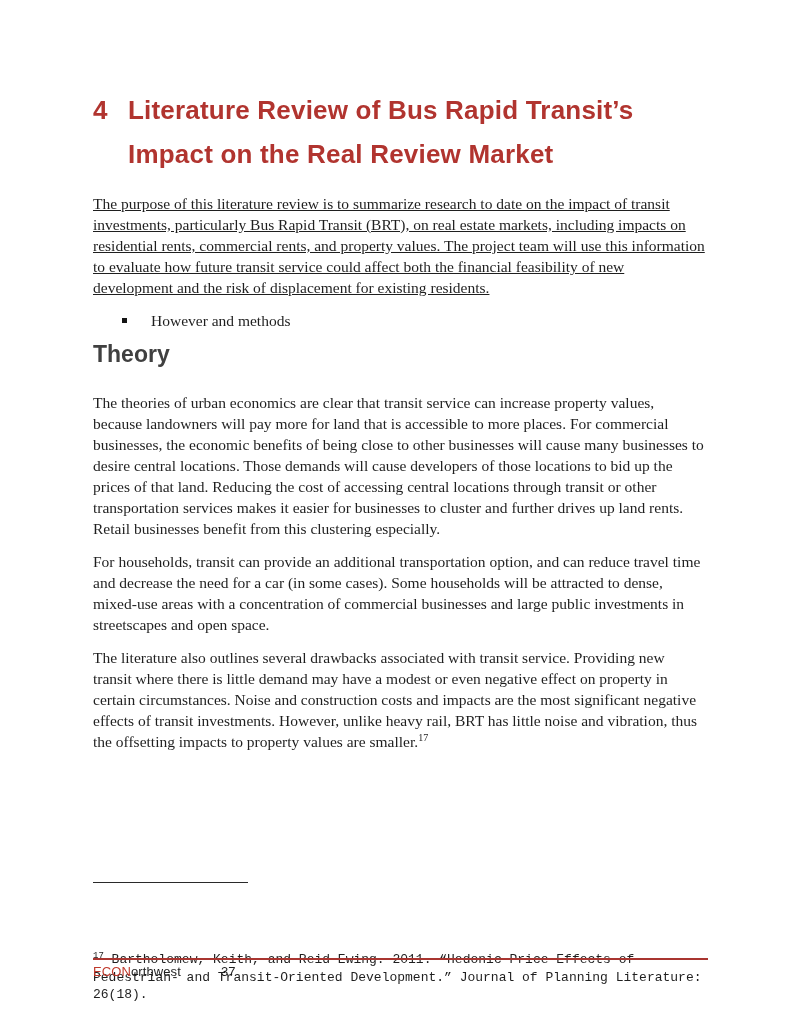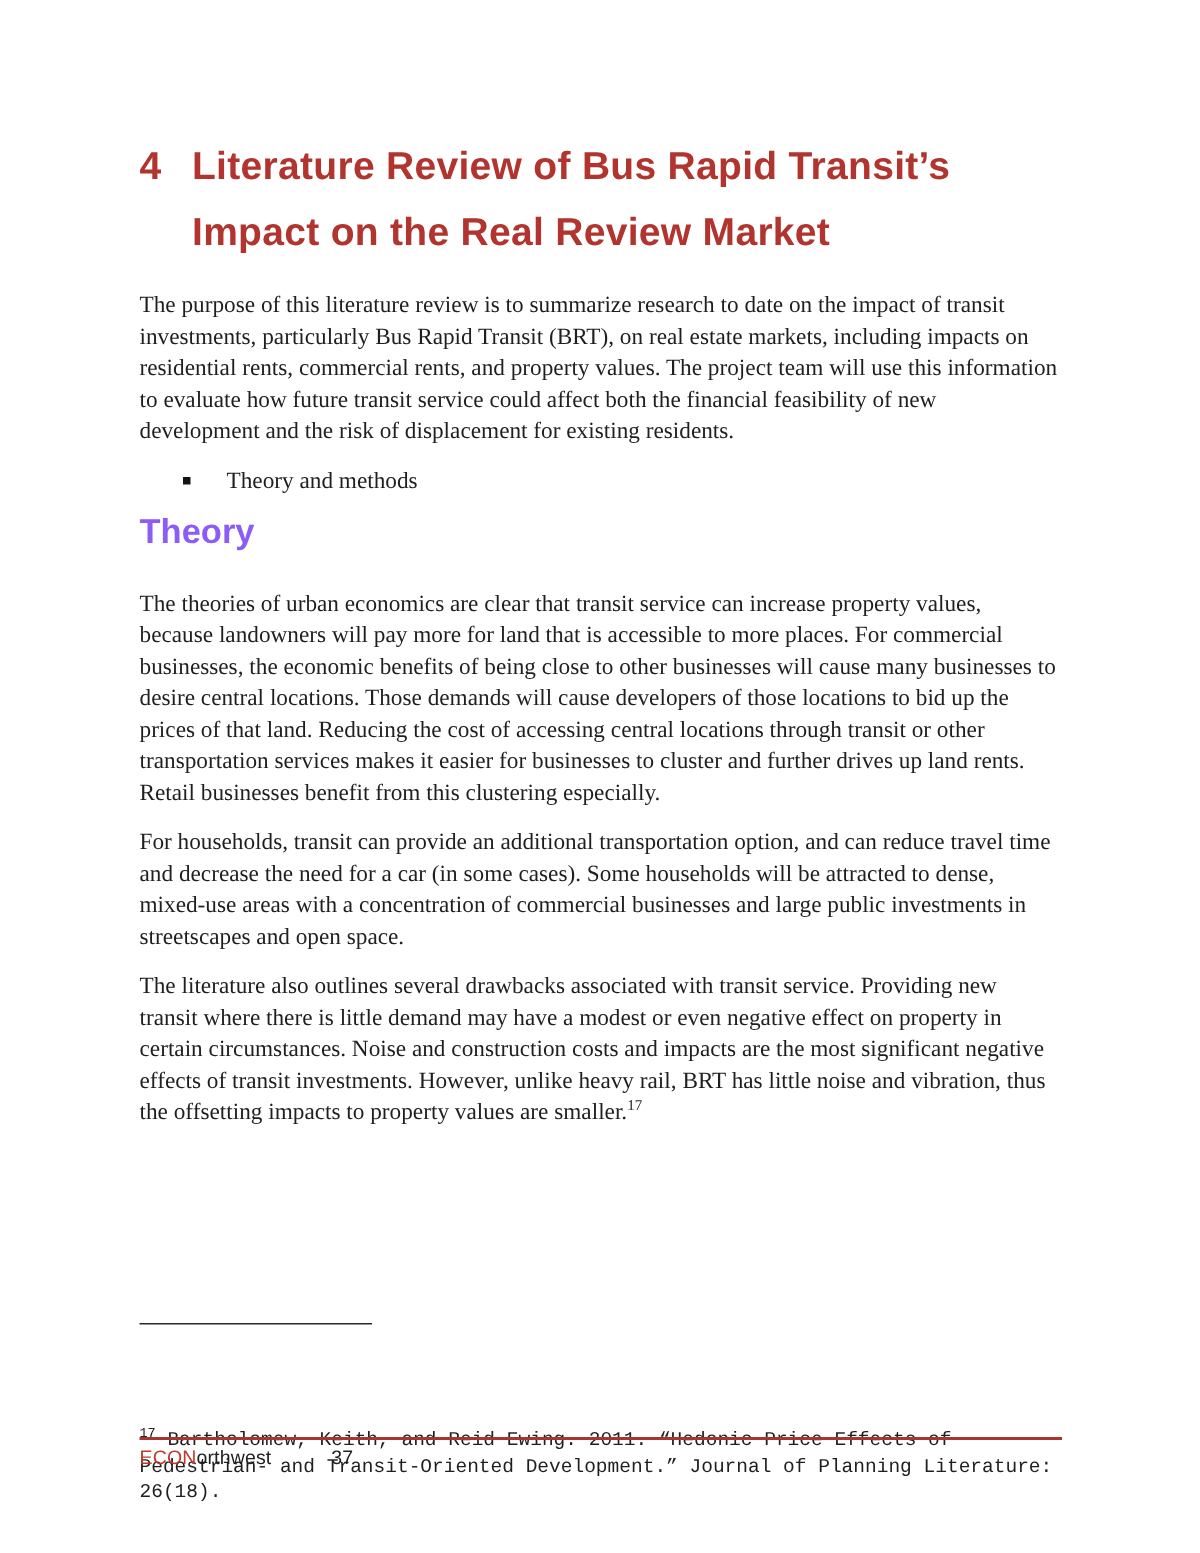--- a/index.html
+++ b/index.html
@@ -33,21 +33,21 @@
   .chapter-number { width: 35px; flex-shrink: 0; }
   .chapter-title { flex: 1; }
 
   
   p.body-text {
     margin-top: 12px;
     font-size: 15.5px;
     line-height: 21px;
     color: #1f1f1f;
   }
-  p.intro { margin-top: 17px; }
+  p.intro { margin-top: 17px; text-decoration: underline; }
 
   sup.fn-ref {
     font-size: 10px;
     line-height: 0;
     vertical-align: super;
   }
 
   
   ul.bullet-list {
     list-style: none;
@@ -68,21 +68,21 @@
     margin: 8px 24px 0 2px;
   }
 
   
   h2.section-heading {
     margin-top: 8px;
     font-family: "Liberation Sans", sans-serif;
     font-weight: bold;
     font-size: 23px;
     line-height: 30px;
-    color: #8b5cf6;
+    color: #404040;
   }
   h2.section-heading + p.body-text { margin-top: 23px; }
 
   
   .footnote-rule {
     position: absolute;
     left: 93px;
     top: 882px;
     width: 155px;
     border-top: 1.5px solid #2a2a2a;
@@ -134,21 +134,21 @@
       <span class="chapter-number">4</span>
       <span class="chapter-title">Literature Review of Bus Rapid Transit’s Impact on the Real Review Market</span>
     </div>
 
     <p class="body-text intro">The purpose of this literature review is to summarize research to date on the impact of transit investments, particularly Bus Rapid Transit (BRT), on real estate markets, including impacts on residential rents, commercial rents, and property values. The project team will use this information to evaluate how future transit service could affect both the financial feasibility of new development and the risk of displacement for existing residents.</p>
 
 
     <ul class="bullet-list">
       <li>
         <span class="bullet-square"></span>
-        <span>Theory and methods</span>
+        <span>However and methods</span>
       </li>
     </ul>
 
     <h2 class="section-heading">Theory</h2>
 
     <p class="body-text">The theories of urban economics are clear that transit service can increase property values, because landowners will pay more for land that is accessible to more places. For commercial businesses, the economic benefits of being close to other businesses will cause many businesses to desire central locations. Those demands will cause developers of those locations to bid up the prices of that land. Reducing the cost of accessing central locations through transit or other transportation services makes it easier for businesses to cluster and further drives up land rents. Retail businesses benefit from this clustering especially.</p>
 
     <p class="body-text">For households, transit can provide an additional transportation option, and can reduce travel time and decrease the need for a car (in some cases). Some households will be attracted to dense, mixed-use areas with a concentration of commercial businesses and large public investments in streetscapes and open space.</p>
 
     <p class="body-text"><span>The literature also outlines several drawbacks associated with transit service. Providing new transit where there is little demand may have a modest or even negative effect on property in certain circumstances. Noise and construction costs and impacts are the most significant negative effects of transit investments. However, unlike heavy rail, BRT has little noise and vibration, thus the offsetting impacts to property values are smaller.</span><sup class="fn-ref">17</sup></p>

